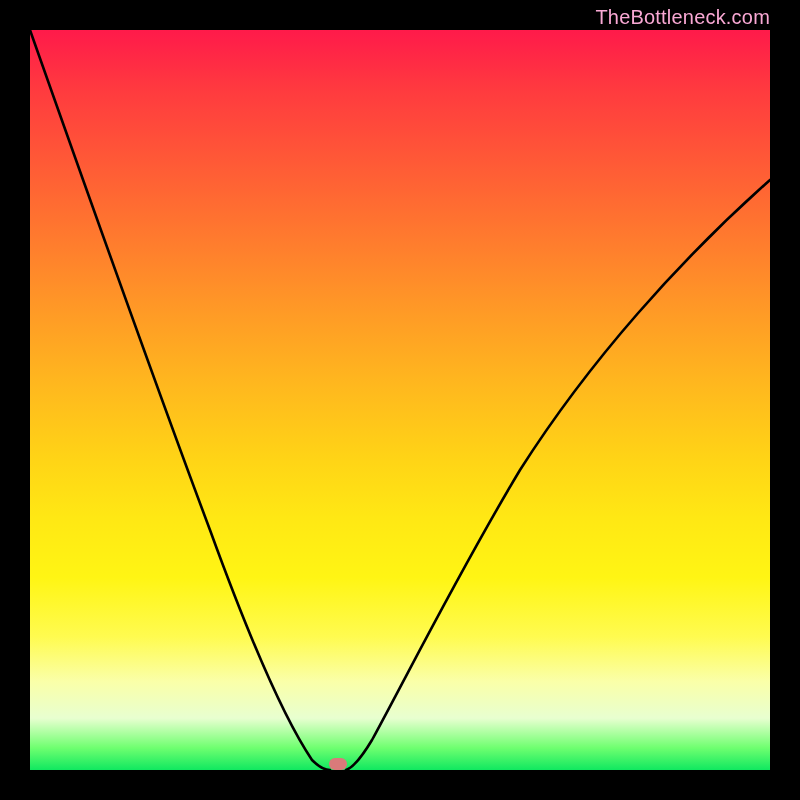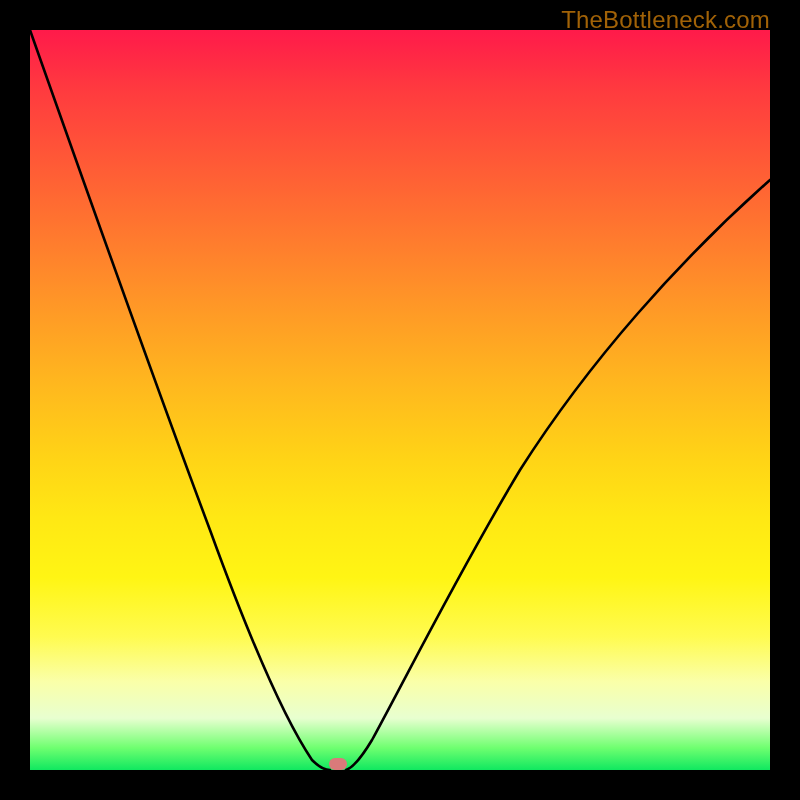--- a/index.html
+++ b/index.html
@@ -37,22 +37,22 @@
       #faffa8 88%,
       #e8ffd0 93%,
       #6fff70 97%,
       #10e860 100%
     );
   }
   .watermark {
     position: absolute;
     top: 6px;
     right: 30px;
-    color: #a16207;
-    font-size: 24px;
+    color: #f9a8d4;
+    font-size: 20px;
     letter-spacing: 0.2px;
     user-select: none;
   }
   svg.curve {
     position: absolute;
     left: 0;
     top: 0;
     width: 740px;
     height: 740px;
   }

